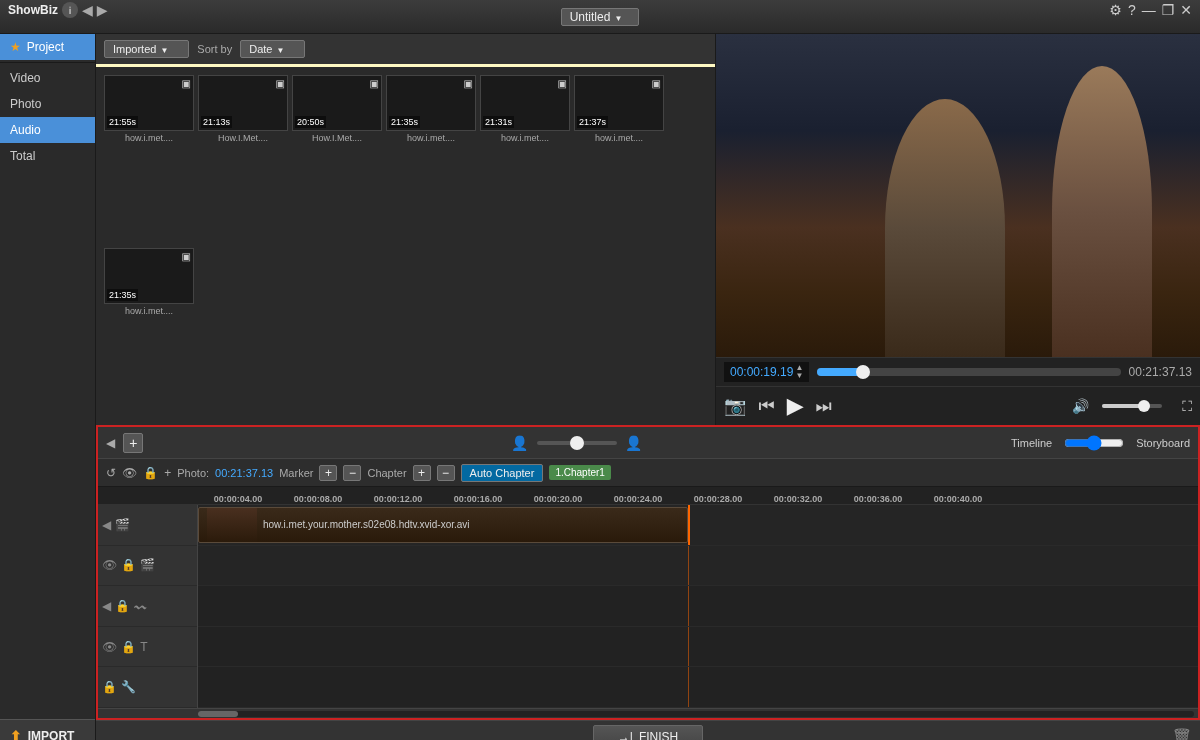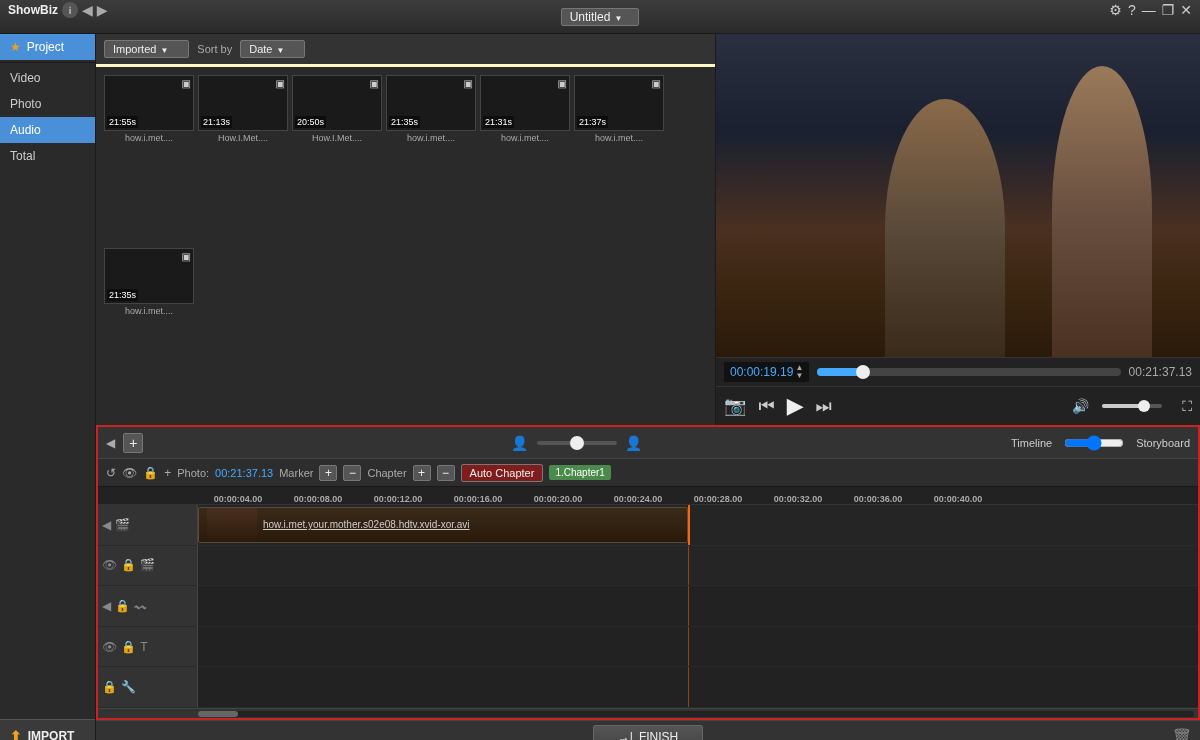--- a/index.html
+++ b/index.html
@@ -232,21 +232,21 @@
       display: flex; align-items: center; justify-content: center; cursor: pointer;
       color: #eee; font-size: 12px; border-radius: 2px;
     }
     #timeline-controls .chapter-label { color: #aaa; font-size: 11px; }
     #timeline-controls .chapter-plus, #timeline-controls .chapter-minus {
       width: 18px; height: 16px; background: #555; border: 1px solid #777;
       display: flex; align-items: center; justify-content: center; cursor: pointer;
       color: #eee; font-size: 12px; border-radius: 2px;
     }
     #timeline-controls .auto-chapter-btn {
-      background: #7f1d1d; border: 1px solid #777; color: #eee;
+      background: #0369a1; border: 1px solid #777; color: #eee;
       padding: 2px 8px; font-size: 11px; cursor: pointer; border-radius: 2px;
     }
     #timeline-controls .chapter-tag {
       background: #4a8a4a; color: #fff; padding: 2px 6px; font-size: 10px;
       border-radius: 2px; cursor: pointer;
     }
 
     #timeline-ruler {
       height: 18px; background: #222; border-bottom: 1px solid #333;
       display: flex; align-items: center; padding-left: 100px; overflow: hidden;
@@ -281,21 +281,21 @@
     .track-lane.video-lane2 { background: #252525; }
     .track-lane.audio-lane { background: #222; }
     .track-lane.text-lane { background: #222; }
     .track-lane.effect-lane { background: #222; }
 
     .video-clip {
       position: absolute; top: 2px; left: 0; height: calc(100% - 4px);
       background: linear-gradient(to bottom, #3a2a1a 0%, #2a1a0a 100%);
       border: 1px solid #5a4a3a; border-radius: 2px;
       display: flex; align-items: center; padding: 12px 8px;
-      overflow: hidden; cursor: pointer; width: 490px; text-decoration: underline;
+      overflow: hidden; cursor: pointer; width: 490px;
     }
     .video-clip .clip-thumbnail {
       width: 50px; height: 36px; background: #3a2a1a; border-radius: 2px; flex-shrink: 0;
       overflow: hidden;
     }
     .video-clip .clip-name {
       color: #ccc; font-size: 10px; margin-left: 6px; white-space: nowrap;
       overflow: hidden; text-overflow: ellipsis;
     }
 

